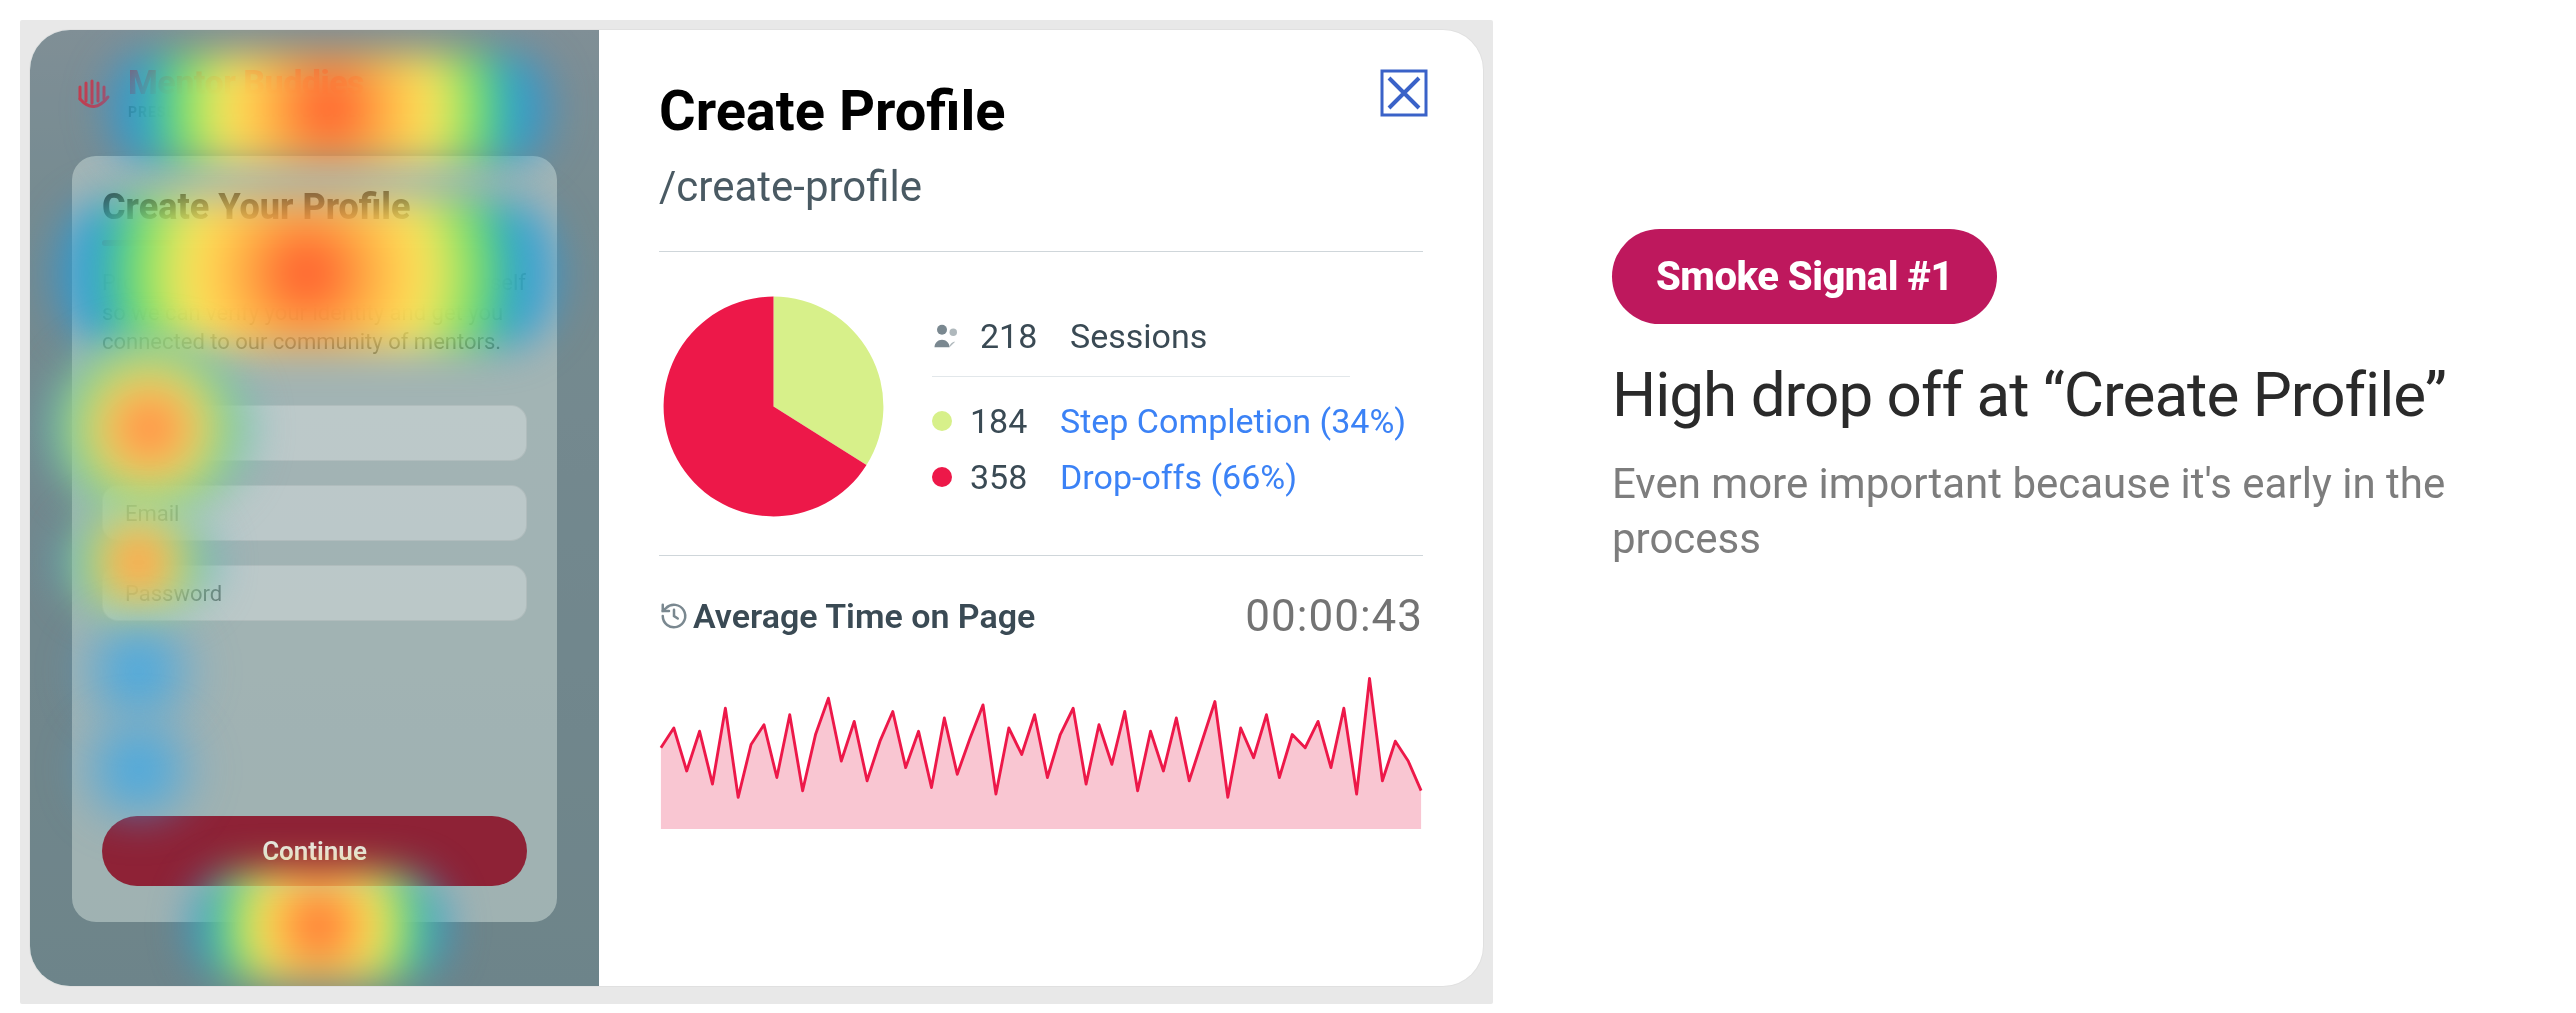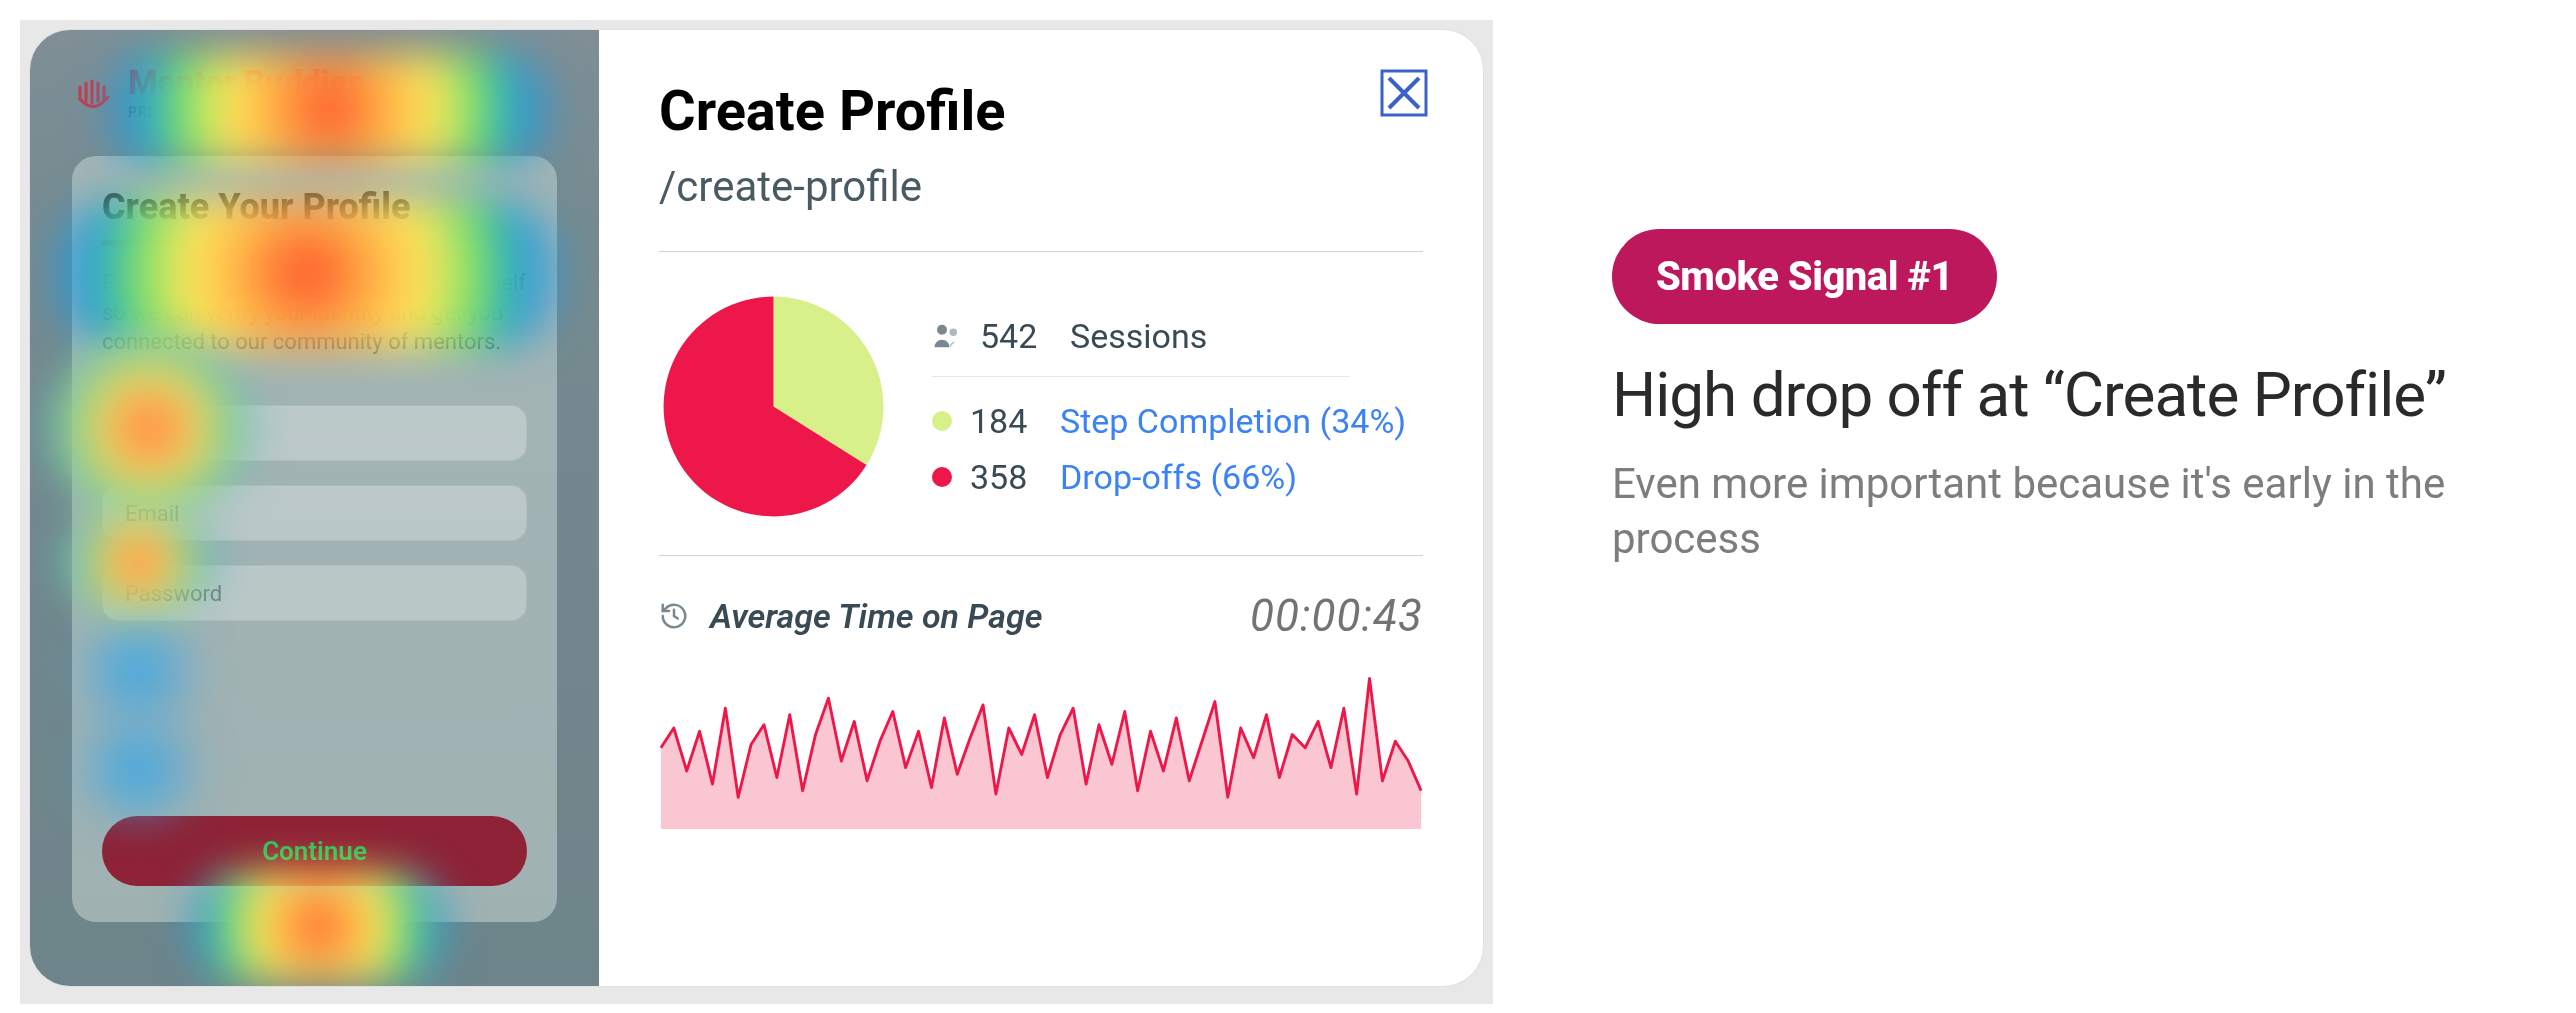--- a/index.html
+++ b/index.html
@@ -68,21 +68,21 @@
     background: rgba(255,255,255,0.28);
     border:1px solid rgba(0,0,0,0.06);
     display:flex; align-items:center; padding:0 22px;
     color:#6a7a78; font-size:22px;
   }
   .continue{
     position:absolute; left:30px; right:30px; bottom:36px;
     height:70px; border-radius:40px;
     background:#8e2236;
     display:flex; align-items:center; justify-content:center;
-    color:#22c55e; font-size:26px; font-weight:600;
+    color:#e5e5e5; font-size:26px; font-weight:600;
   }
   
   .blob{ position:absolute; border-radius:50%; filter:blur(20px); z-index:3; pointer-events:none;}
   .b-lg{ background: radial-gradient(circle,#ff4a2a 0%, #ffb347 25%, #ffe85a 45%, #6ae06a 65%, #1e9ae0 80%, rgba(30,154,224,0) 100%);}
   .b-md{ background: radial-gradient(circle,#ff6a3a 0%, #ffc85a 30%, #9fe07a 55%, #2aa0e5 80%, rgba(42,160,229,0) 100%);}
   .b-sm{ background: radial-gradient(circle,#35a7ea 0%, rgba(53,167,234,0) 75%);}
 
   
   .panel{ flex:1; padding:48px 60px 36px 60px; position:relative;}
   .close-icon{ position:absolute; top:38px; right:54px; width:50px; height:50px;}
@@ -99,21 +99,21 @@
   .sess-row .num{ font-size:34px; color:#3a4a54; font-weight:400; font-variant-numeric:tabular-nums; min-width:72px;}
   .sess-row .lbl{ font-size:34px; color:#3a4a54;}
   .leg-hr{ height:1px; background:#e2e7ea; margin:20px 0 24px 0; width:418px;}
   .leg-item{ display:flex; align-items:center; gap:18px; margin-top:16px;}
   .dot{ width:20px; height:20px; border-radius:50%; flex:0 0 auto;}
   .dot.green{ background:#d7f08a;}
   .dot.red{ background:#ed1849;}
   .leg-item .num{ font-size:34px; color:#3a4a54; min-width:72px; font-variant-numeric:tabular-nums;}
   .leg-item .lbl{ font-size:34px; color:#3b82f6;}
   .hr2{ height:1px; background:#cfd6da;}
-  .time-row{ display:flex; align-items:center; gap:21px; padding:34px 0 18px 0;font-style:italic;}
+  .time-row{ display:flex; align-items:center; gap:4px; padding:34px 0 18px 0;}
   .time-row .ico{ width:30px; height:30px; color:#7a8890;}
   .time-lbl{ font-size:34px; color:#3a4a54; font-weight:600;}
   .time-val{ margin-left:auto; font-size:44px; color:#737373; font-variant-numeric:tabular-nums; letter-spacing:1px;}
   .spark{ width:100%; height:169px; position:relative;}
   .spark svg{ width:100%; height:169px;}
 
   
   .copy{ padding-top:209px; max-width:896px;}
   .pill{
     display:inline-block;
@@ -215,21 +215,21 @@
           <div class="legend">
             <div class="sess-row">
               <span class="ico">
                 <svg viewBox="0 0 24 24" fill="currentColor">
                     <circle cx="8" cy="7" r="4"></circle>
                     <path d="M2 21c0-3.3 2.7-6 6-6s6 2.7 6 6"></path>
                     <circle cx="17" cy="9" r="3" opacity="0.6"></circle>
                     <path d="M14 21c0-2.5 2-4.5 4.5-4.5" opacity="0.6"></path>
                   </svg>
               </span>
-              <span class="num">542</span>
+              <span class="num">218</span>
               <span class="lbl">Sessions</span>
             </div>
             <div class="leg-hr"></div>
             <div class="leg-item">
               <span class="dot green"></span>
               <span class="num">184</span>
               <span class="lbl">Step Completion (34%)</span>
             </div>
             <div class="leg-item">
               <span class="dot red"></span>

